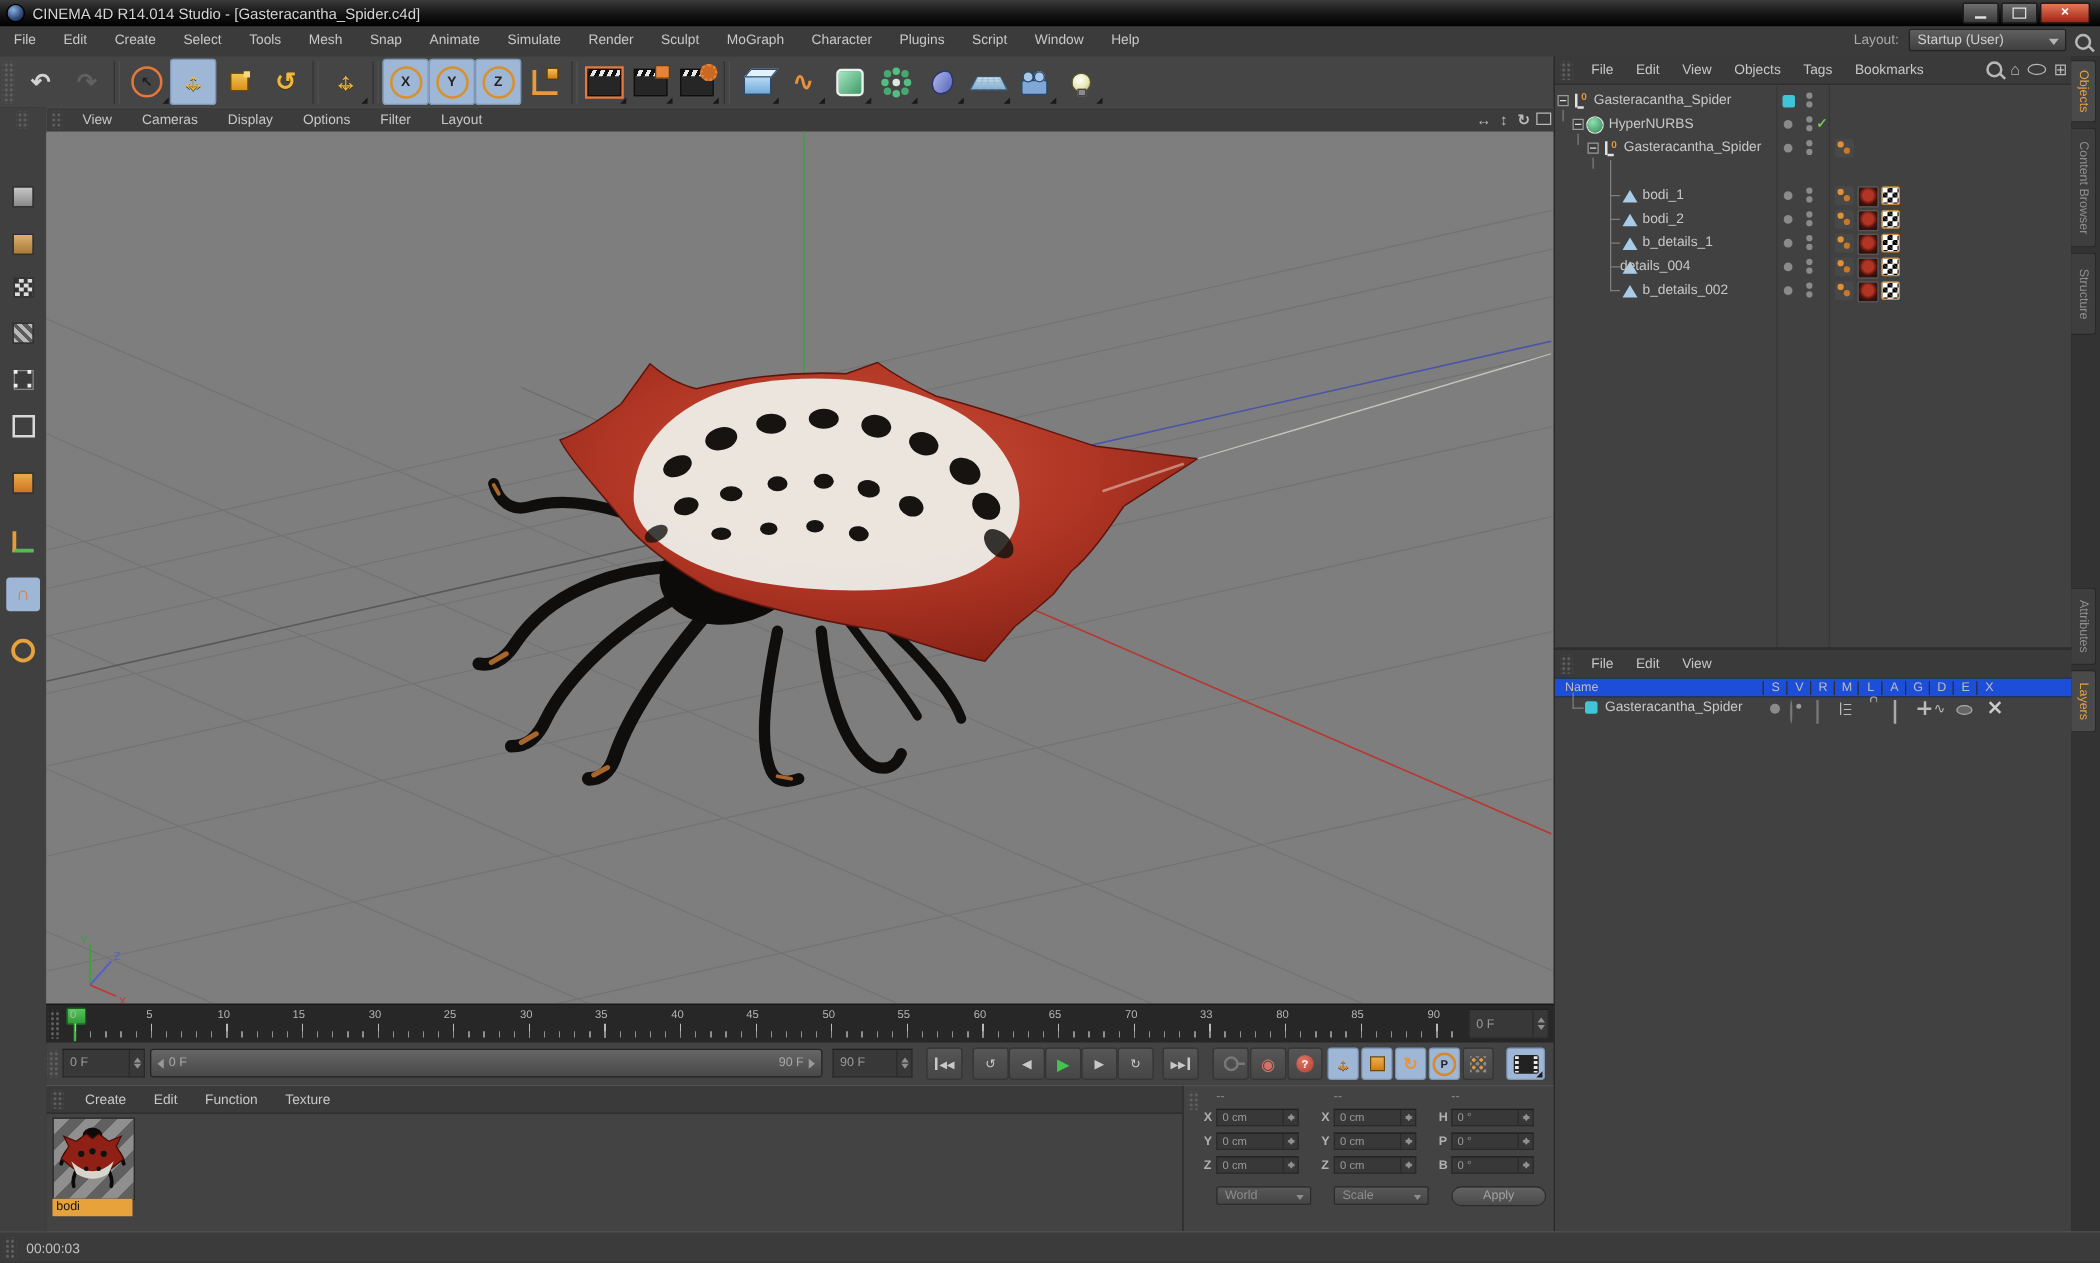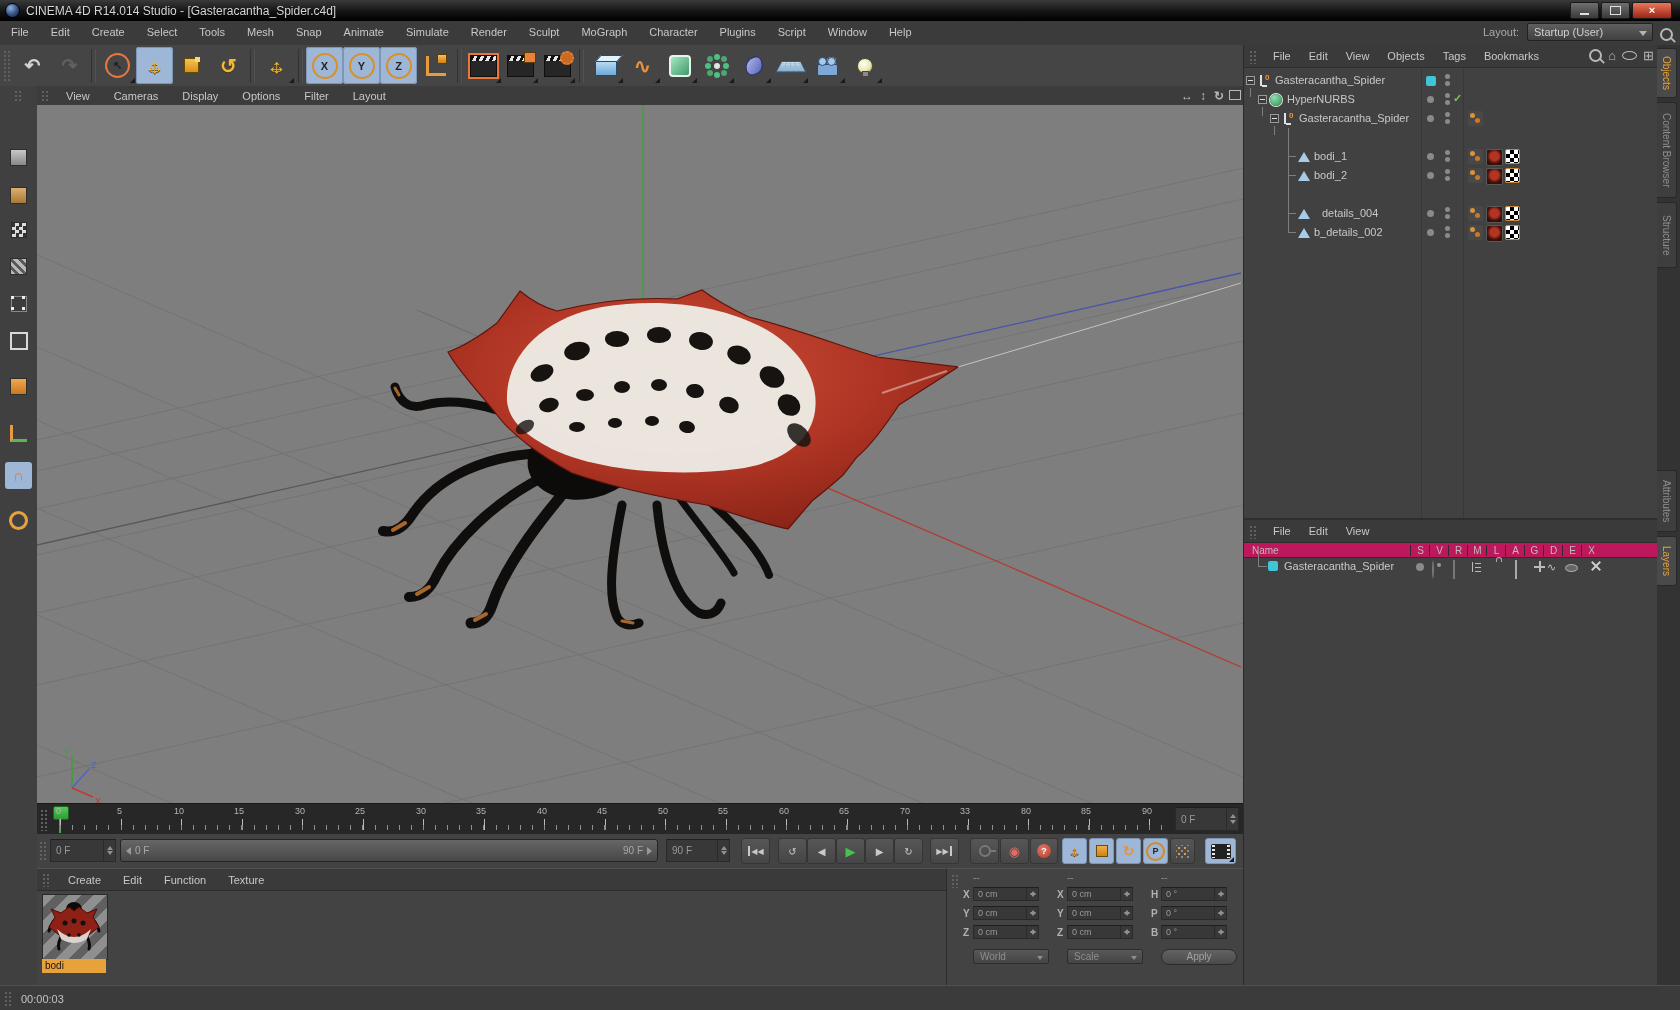--- a/index.html
+++ b/index.html
@@ -182,21 +182,21 @@
   .tline{position:absolute;width:1px;background:#7e7e7e}
   .tconn{position:absolute;height:1px;background:#7e7e7e}
 
   
   #sidetabs{left:1657px;top:45px;width:23px;height:940px;background:#333}
   .vtab{position:absolute;left:0;width:20px;border:1px solid #282828;border-left:none;border-radius:0 3px 3px 0;background:#3e3e3e;writing-mode:vertical-rl;display:flex;align-items:center;justify-content:center;font-size:10px;color:#8f8f8f;padding:4px 0;box-sizing:border-box}
   .vtab.act{background:#4a4a4a;color:#e8a23c}
 
   
   #lyr{left:1243px;top:518px;width:413px;height:467px;background:#414141;border-left:1px solid #2a2a2a;border-top:2px solid #2e2e2e}
-  .lhdr{position:absolute;left:0;top:22px;width:413px;height:16px;background:#be185d;border-top:1px solid #2c2c2c;border-bottom:1px solid #2c2c2c;box-sizing:border-box}
+  .lhdr{position:absolute;left:0;top:22px;width:413px;height:16px;background:#1d4ed8;border-top:1px solid #2c2c2c;border-bottom:1px solid #2c2c2c;box-sizing:border-box}
   .lhdr span{position:absolute;top:2px;font-size:10px;color:#bdbdbd}
   .lcol{border-left:1px solid #2c2c2c;width:19px;text-align:center}
   .lrow{position:absolute;left:0;top:38px;width:413px;height:17px}
   .lrow .cname{position:absolute;left:40px;top:2px;font-size:11px;color:#c8c8c8}
   .lrow .csq{position:absolute;left:24px;top:3px;width:10px;height:10px;border-radius:2px;background:#3fc4d8}
   .lrow .lconn{position:absolute;left:14px;top:-4px;width:8px;height:12px;border-left:1px solid #7e7e7e;border-bottom:1px solid #7e7e7e}
   .mic{position:absolute;top:3px}
   .ic-dot{width:8px;height:8px;border-radius:50%;background:#8a8a8a;margin-top:2px}
   .ic-eye{width:13px;height:9px;border:1px solid #777;border-radius:50%;background:#2c2c2c;position:relative;margin-top:1px}
   .ic-eye::after{content:'';position:absolute;left:4px;top:2px;width:4px;height:4px;border-radius:50%;background:#999}
@@ -766,24 +766,34 @@
   <div class="orow" style="top:121px">
     <span class="tconn" style="left:44px;top:9px;width:8px"></span>
     <span class="polyico" style="left:54px"></span>
     <span class="oname" style="left:70px">bodi_2</span>
     <span class="ldot" style="left:183px"></span>
     <span class="dots2" style="left:201px"></span>
     <span class="tag phong" style="left:224px"></span>
     <span class="tag mat" style="left:242px"></span>
     <span class="tag uvw" style="left:261px"></span>
   </div>
+  <div class="orow" style="top:140px">
+    <span class="tconn" style="left:44px;top:9px;width:8px"></span>
+    <span class="polyico" style="left:54px"></span>
+    <span class="oname" style="left:70px">b_details_1</span>
+    <span class="ldot" style="left:183px"></span>
+    <span class="dots2" style="left:201px"></span>
+    <span class="tag phong" style="left:224px"></span>
+    <span class="tag mat" style="left:242px"></span>
+    <span class="tag uvw" style="left:261px"></span>
+  </div>
   <div class="orow" style="top:159px">
     <span class="tconn" style="left:44px;top:9px;width:8px"></span>
     <span class="polyico" style="left:54px"></span>
-    <span class="oname" style="left:78px">details_004</span>
+    <span class="oname" style="left:52px">details_004</span>
     <span class="ldot" style="left:183px"></span>
     <span class="dots2" style="left:201px"></span>
     <span class="tag phong" style="left:224px"></span>
     <span class="tag mat" style="left:242px"></span>
     <span class="tag uvw" style="left:261px"></span>
   </div>
   <div class="orow" style="top:178px">
     <span class="tconn" style="left:44px;top:9px;width:8px"></span>
     <span class="polyico" style="left:54px"></span>
     <span class="oname" style="left:70px">b_details_002</span>

